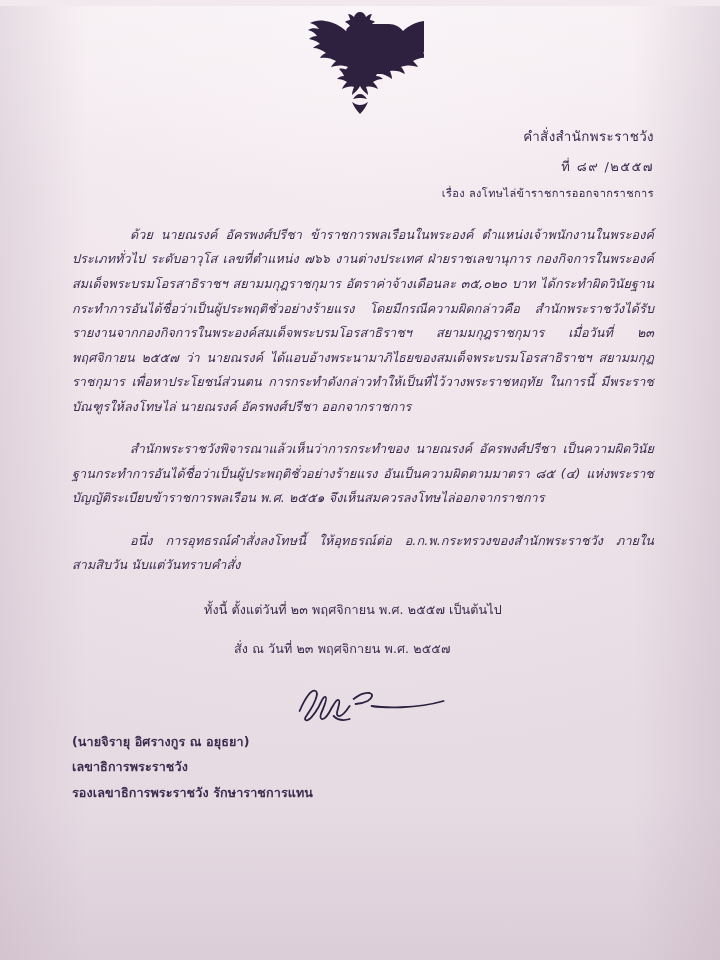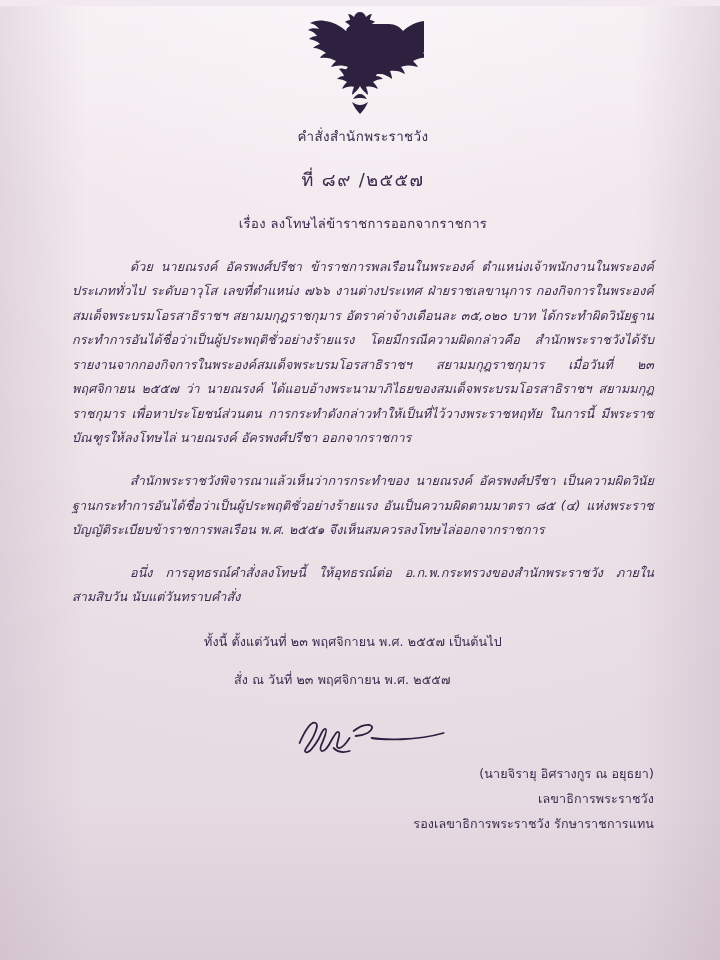--- a/index.html
+++ b/index.html
@@ -42,47 +42,48 @@
   .emblem svg { display: block; width: 100%; height: 100%; }
 
   .doc-body {
     position: relative;
     color: #3a2b4e;
     font-size: 12.6px;
     line-height: 1.95;
     padding: 0 66px 0 72px;
     letter-spacing: 0.1px;
   }
-  .center { text-align: center; }
+  .center { text-align: right; }
   .title-line {
     font-size: 13.4px;
     letter-spacing: 0.4px;
   }
   .order-no {
-    font-size: 18px;
+    font-size: 13px;
     letter-spacing: 1.4px;
-    margin-top: 12px;
+    margin-top: 4px;
   }
   .subject {
-    font-size: 13px;
-    margin-top: 14px;
+    font-size: 11px;
+    margin-top: 4px;
     letter-spacing: 0.4px;
   }
   .para {
     margin-top: 18px;
     text-align: justify;
     text-justify: inter-word;
     text-indent: 58px;
     font-style: italic;
   }
   .sig-block {
     margin-top: 16px;
-    text-align: right;
+    text-align: left;
     font-size: 12.6px;
     line-height: 2.0;
+    font-weight: bold;
   }
   .signature {
     height: 52px;
     position: relative;
     margin-top: 6px;
   }
   .signature svg {
     position: absolute;
     left: 50%;
     top: 0;

